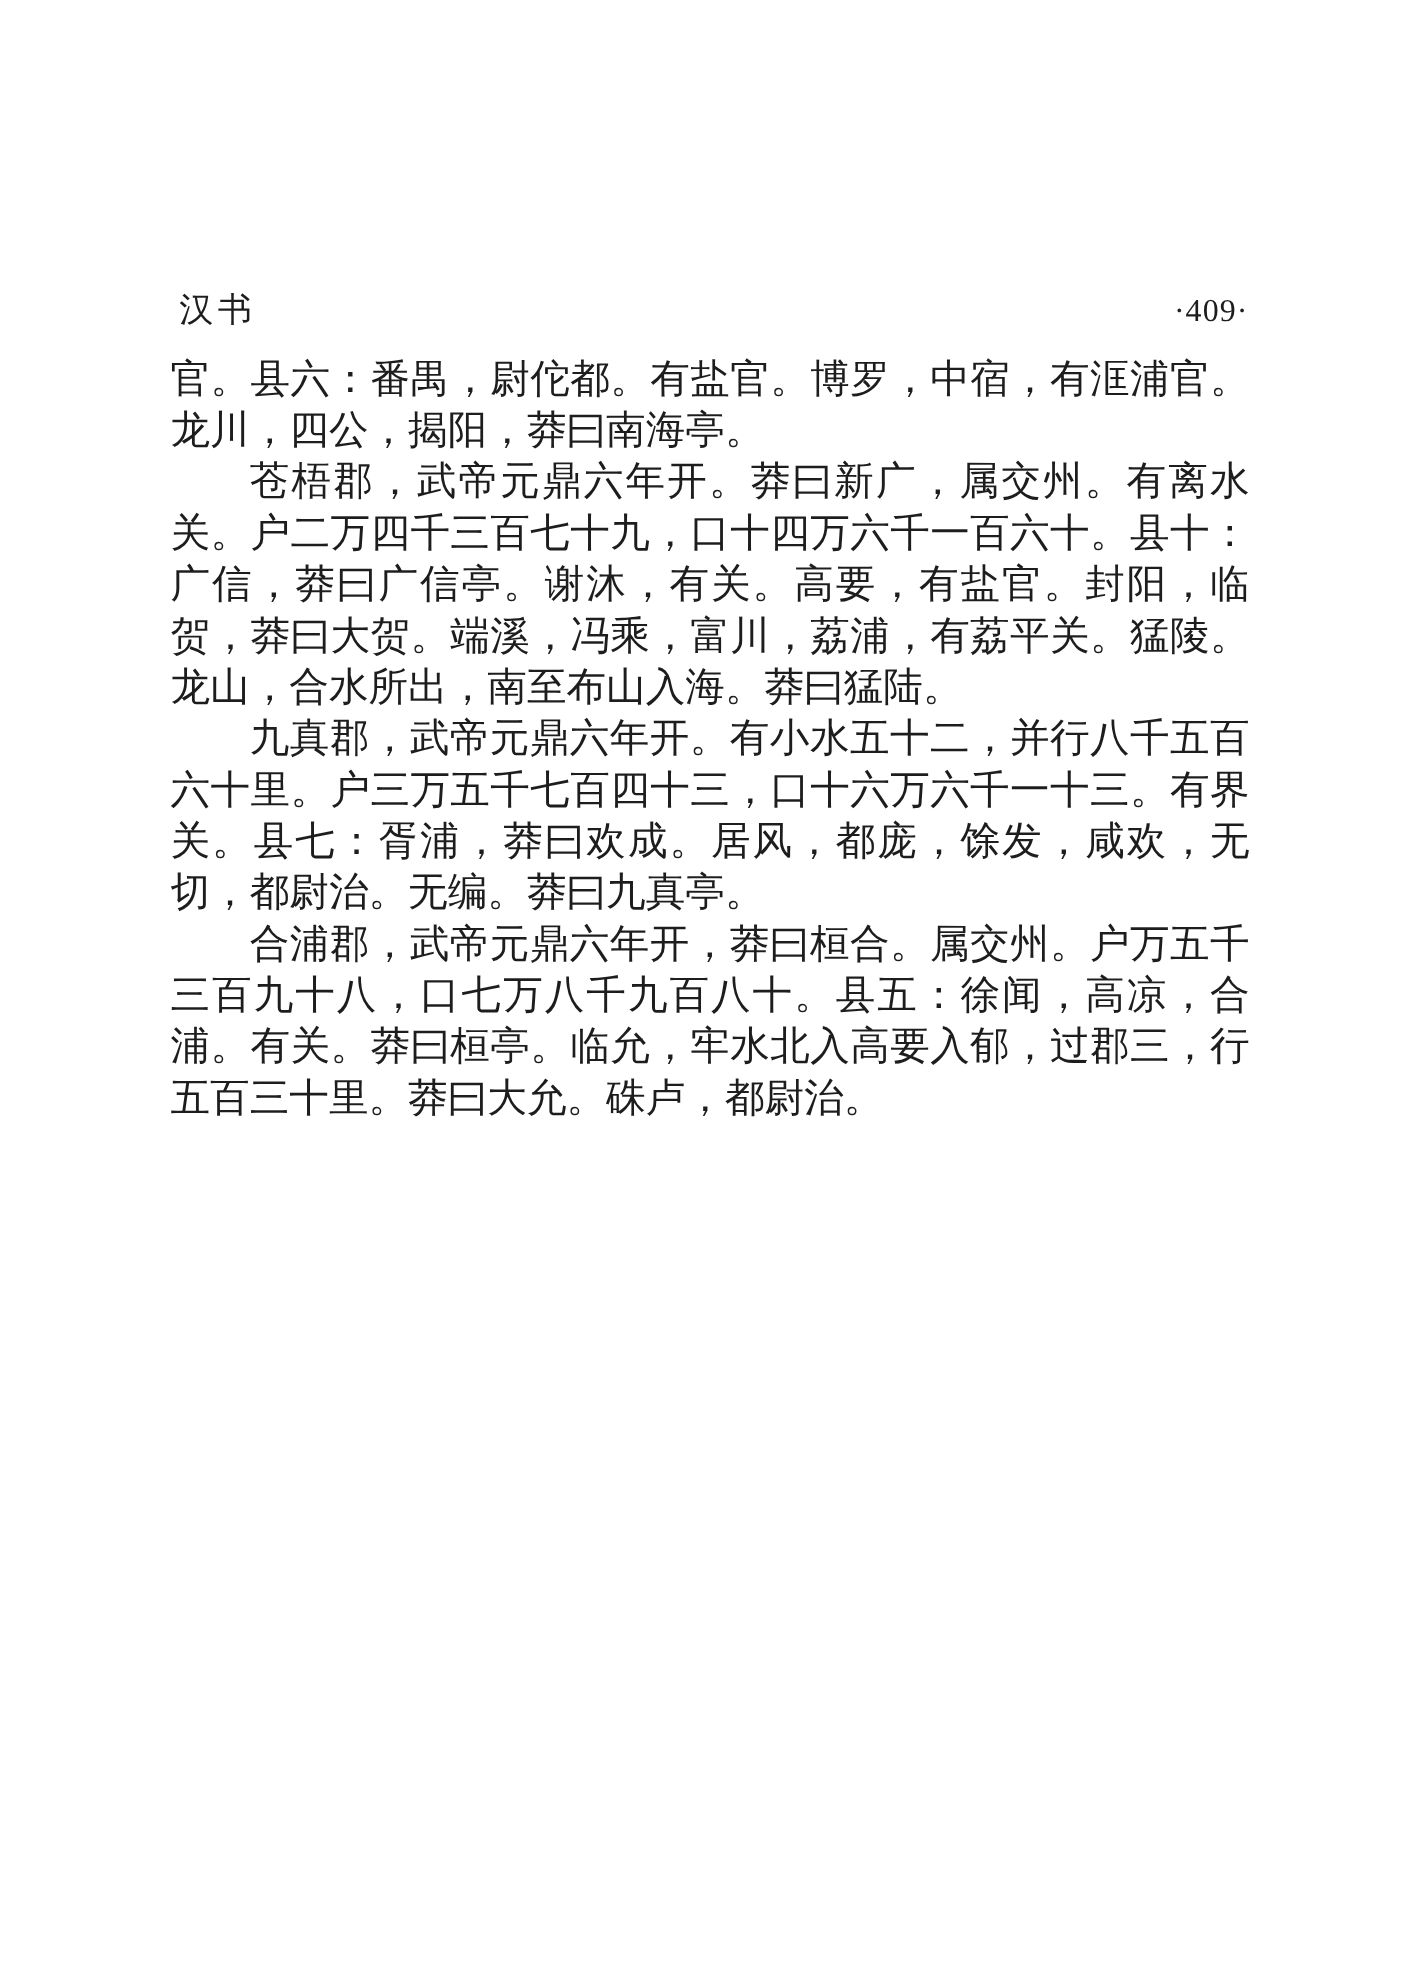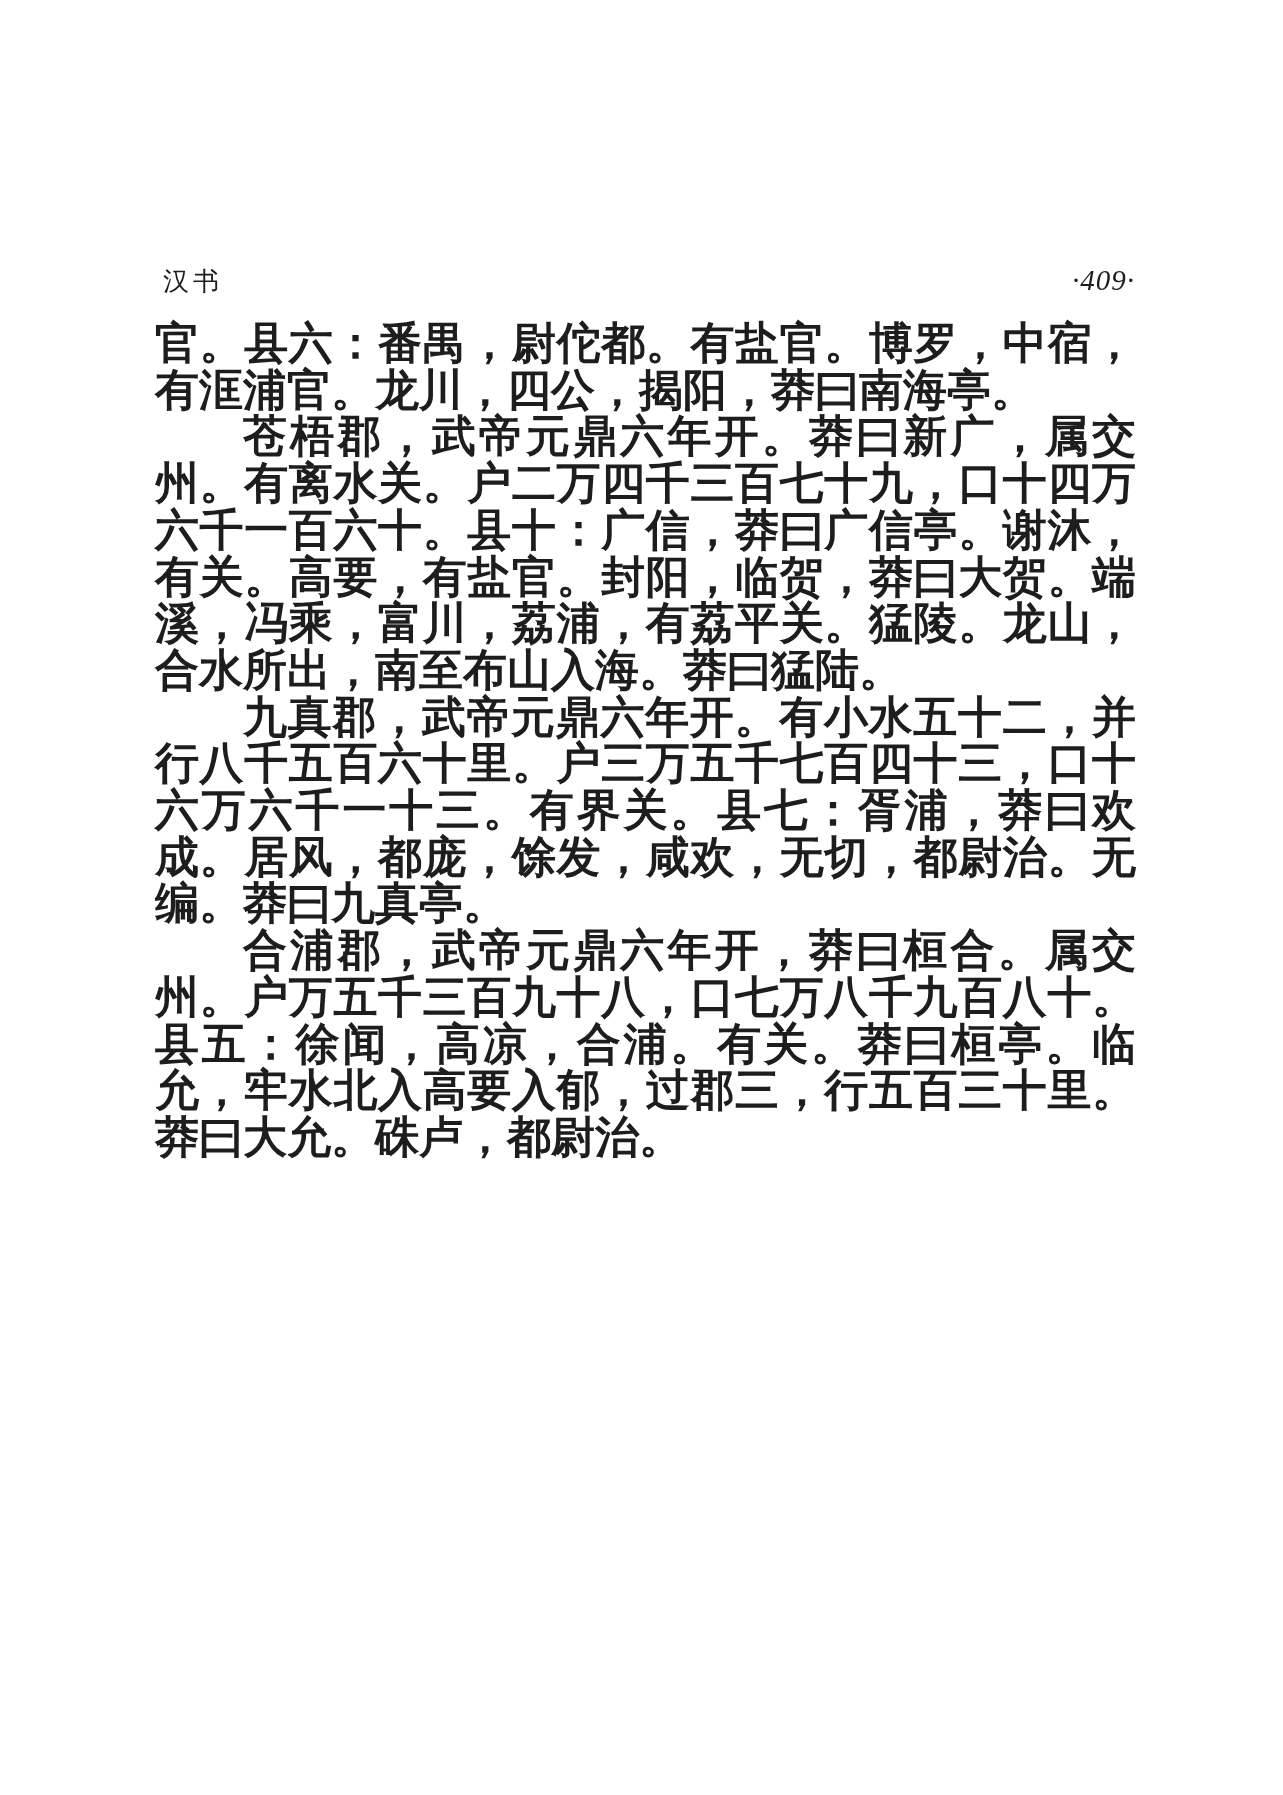--- a/index.html
+++ b/index.html
@@ -24,42 +24,40 @@
   .running-header {
     position: absolute;
     left: 163px;
     top: 266px;
     width: 972px;
     display: flex;
     justify-content: space-between;
     align-items: baseline;
   }
   .book-title {
-    font-size: 26px;
+    font-size: 31px;
     letter-spacing: 4px;
     line-height: 1;
   }
   .page-number {
     font-size: 29px;
     letter-spacing: 1px;
     line-height: 1;
-    font-style: italic;
   }
   .page-body {
     position: absolute;
     left: 155px;
     top: 321px;
     width: 981px;
-    font-size: 44px;
+    font-size: 36px;
     line-height: 46.7px;
     text-align: justify;
     text-justify: inter-character;
     word-break: normal;
     overflow-wrap: break-word;
-    font-weight: bold;
   }
   .page-body p {
     margin: 0;
     padding: 0;
     text-indent: 2em;
   }
   .page-body p.continuation {
     text-indent: 0;
   }
 </style>

